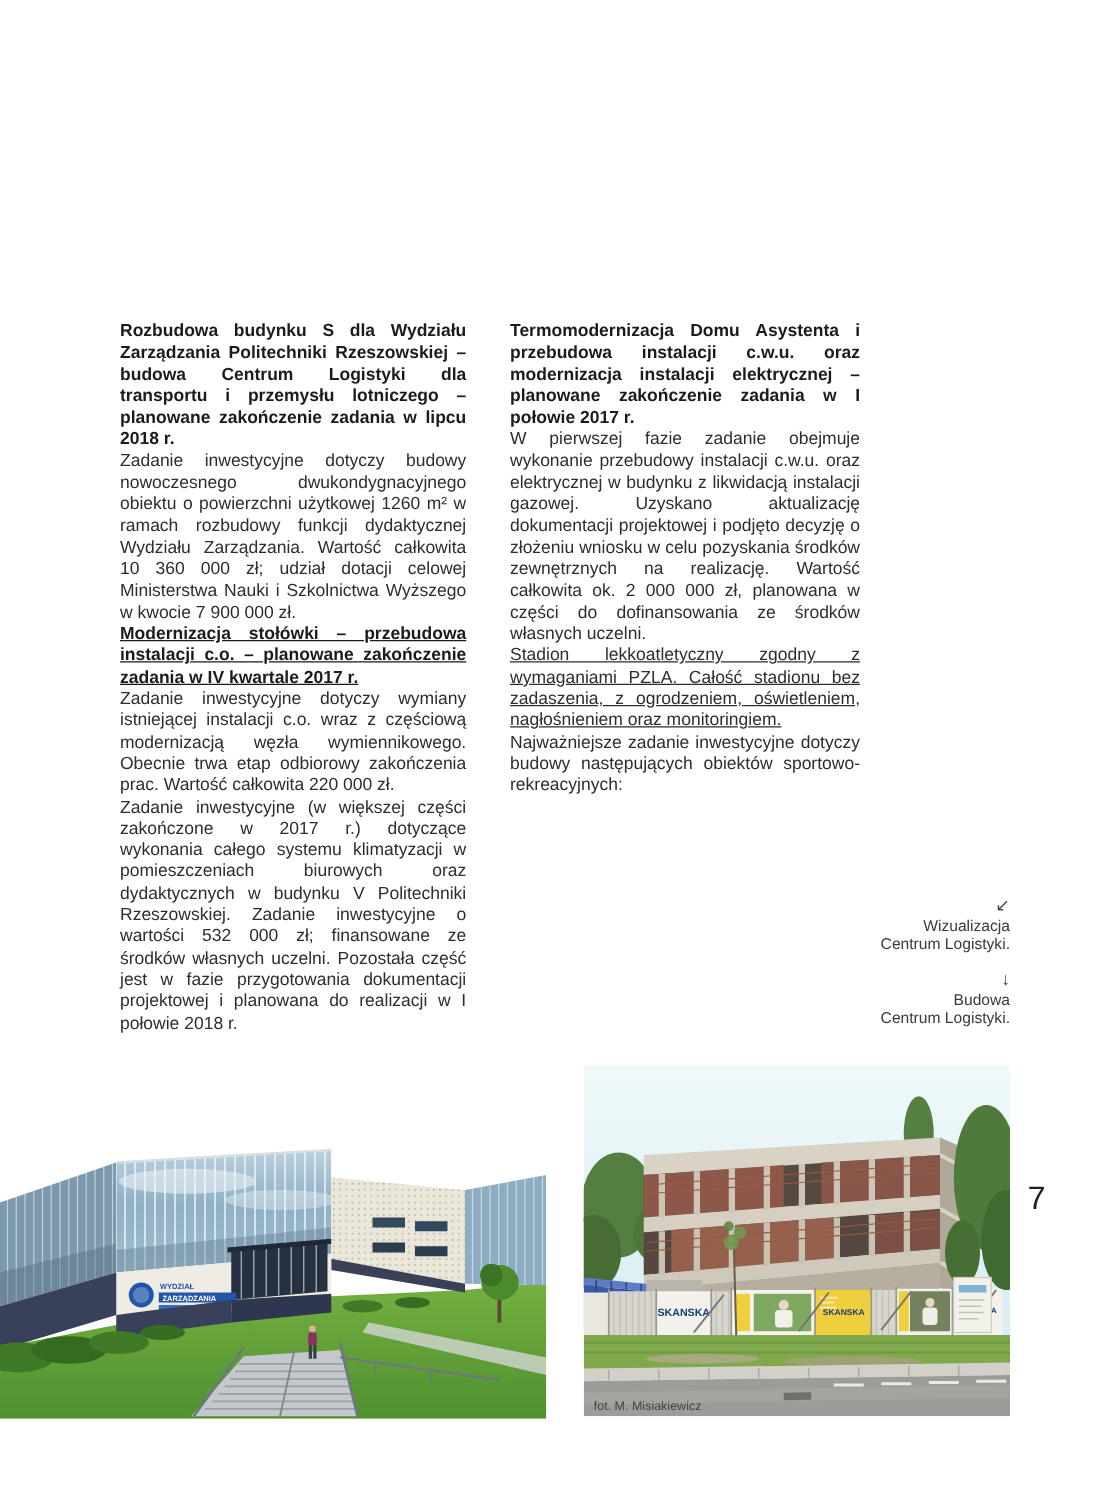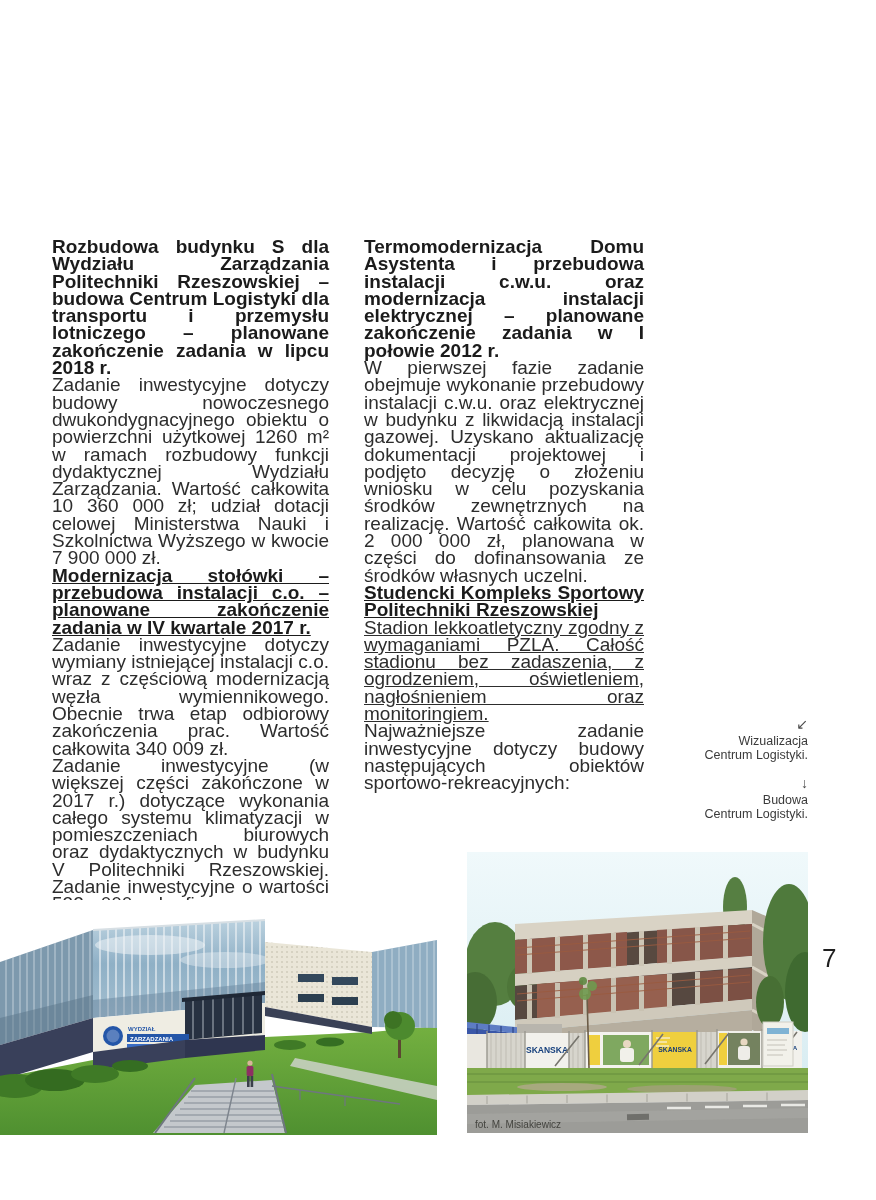--- a/index.html
+++ b/index.html
@@ -1,18 +1,18 @@
 <!DOCTYPE html>
 <html lang="pl"><head>
 <meta charset="utf-8">
 <style>
   html,body{margin:0;padding:0;background:#ffffff;}
   .page{position:relative;width:876px;height:1200px;background:#ffffff;overflow:hidden;
         font-family:"Liberation Sans",sans-serif;color:#2d2d2d;}
-  .col{position:absolute;top:238px;font-size:19px;line-height:17.3px;text-align:justify;}
+  .col{position:absolute;top:256px;font-size:14px;line-height:17.3px;text-align:justify;margin-left:44px;}
   .col-left{left:52px;width:277px;}
   .col-right{left:364px;width:280px;}
   .col p{margin:0;padding:0;}
   .h{font-weight:bold;color:#1b1b1b;}
   .sp{margin-top:10px;text-decoration:underline;}
   .ind{margin-left:30px;}
   .captions{position:absolute;right:68px;top:716px;text-align:right;
             font-size:12.5px;line-height:14px;color:#3a3a3a;}
   .cap-block + .cap-block{margin-top:13px;}
   .cap-arrow{font-size:14px;line-height:16px;margin-bottom:2px;color:#4a4a4a;}
@@ -23,28 +23,27 @@
 </style>
 </head>
 <body>
 
 <div class="page">
 
   <div class="col col-left">
     <p class="h">Rozbudowa budynku S dla Wydziału Zarządzania Politechniki Rzeszowskiej –  budowa Centrum Logistyki dla transportu i przemysłu lotniczego – planowane zakończenie zadania w lipcu 2018 r.</p>
     <p class="b">Zadanie inwestycyjne dotyczy budowy nowoczesnego dwukondygnacyjnego obiektu o powierzchni użytkowej 1260 m² w ramach rozbudowy funkcji dydaktycznej Wydziału Zarządzania. Wartość całkowita 10 360 000 zł; udział dotacji celowej Ministerstwa Nauki i Szkolnictwa Wyższego w kwocie 7 900 000 zł.</p>
     <p class="h sp">Modernizacja stołówki – przebudowa instalacji c.o. – planowane zakończenie zadania w IV kwartale 2017 r.</p>
-    <p class="b">Zadanie inwestycyjne dotyczy wymiany istniejącej instalacji c.o. wraz z częściową modernizacją węzła wymiennikowego. Obecnie trwa etap odbiorowy zakończenia prac. Wartość całkowita 340 009 zł.</p>
+    <p class="b">Zadanie inwestycyjne dotyczy wymiany istniejącej instalacji c.o. wraz z częściową modernizacją węzła wymiennikowego. Obecnie trwa etap odbiorowy zakończenia prac. Wartość całkowita 220 000 zł.</p>
     <p class="b">Zadanie inwestycyjne (w większej części zakończone w 2017 r.) dotyczące wykonania całego systemu klimatyzacji w pomieszczeniach biurowych oraz dydaktycznych w budynku V Politechniki Rzeszowskiej. Zadanie inwestycyjne o wartości 532 000 zł; finansowane ze środków własnych uczelni. Pozostała część jest w fazie przygotowania dokumentacji projektowej i planowana do realizacji w I połowie 2018 r.</p>
   </div>
 
   <div class="col col-right">
-    <p class="h">Termomodernizacja Domu Asystenta i przebudowa instalacji c.w.u. oraz modernizacja instalacji elektrycznej – planowane zakończenie zadania w I połowie 2012 r.</p>
+    <p class="h">Termomodernizacja Domu Asystenta i przebudowa instalacji c.w.u. oraz modernizacja instalacji elektrycznej – planowane zakończenie zadania w I połowie 2017 r.</p>
     <p class="b">W pierwszej fazie zadanie obejmuje wykonanie przebudowy instalacji c.w.u. oraz elektrycznej w budynku z likwidacją instalacji gazowej. Uzyskano aktualizację dokumentacji projektowej i podjęto decyzję o złożeniu wniosku w celu pozyskania środków zewnętrznych na realizację. Wartość całkowita ok. 2 000 000 zł, planowana w części do dofinansowania ze środków własnych uczelni.</p>
-    <p class="h sp">Studencki Kompleks Sportowy Politechniki Rzeszowskiej</p>
     <p class="b ind sp">Stadion lekkoatletyczny zgodny z wymaganiami PZLA. Całość stadionu bez zadaszenia, z ogrodzeniem, oświetleniem, nagłośnieniem oraz monitoringiem.</p>
     <p class="b">Najważniejsze zadanie inwestycyjne dotyczy budowy następujących obiektów sportowo-rekreacyjnych:</p>
   </div>
 
   <div class="captions">
     <div class="cap-block">
       <div class="cap-arrow">↙</div>
       <div>Wizualizacja</div>
       <div>Centrum Logistyki.</div>
     </div>

